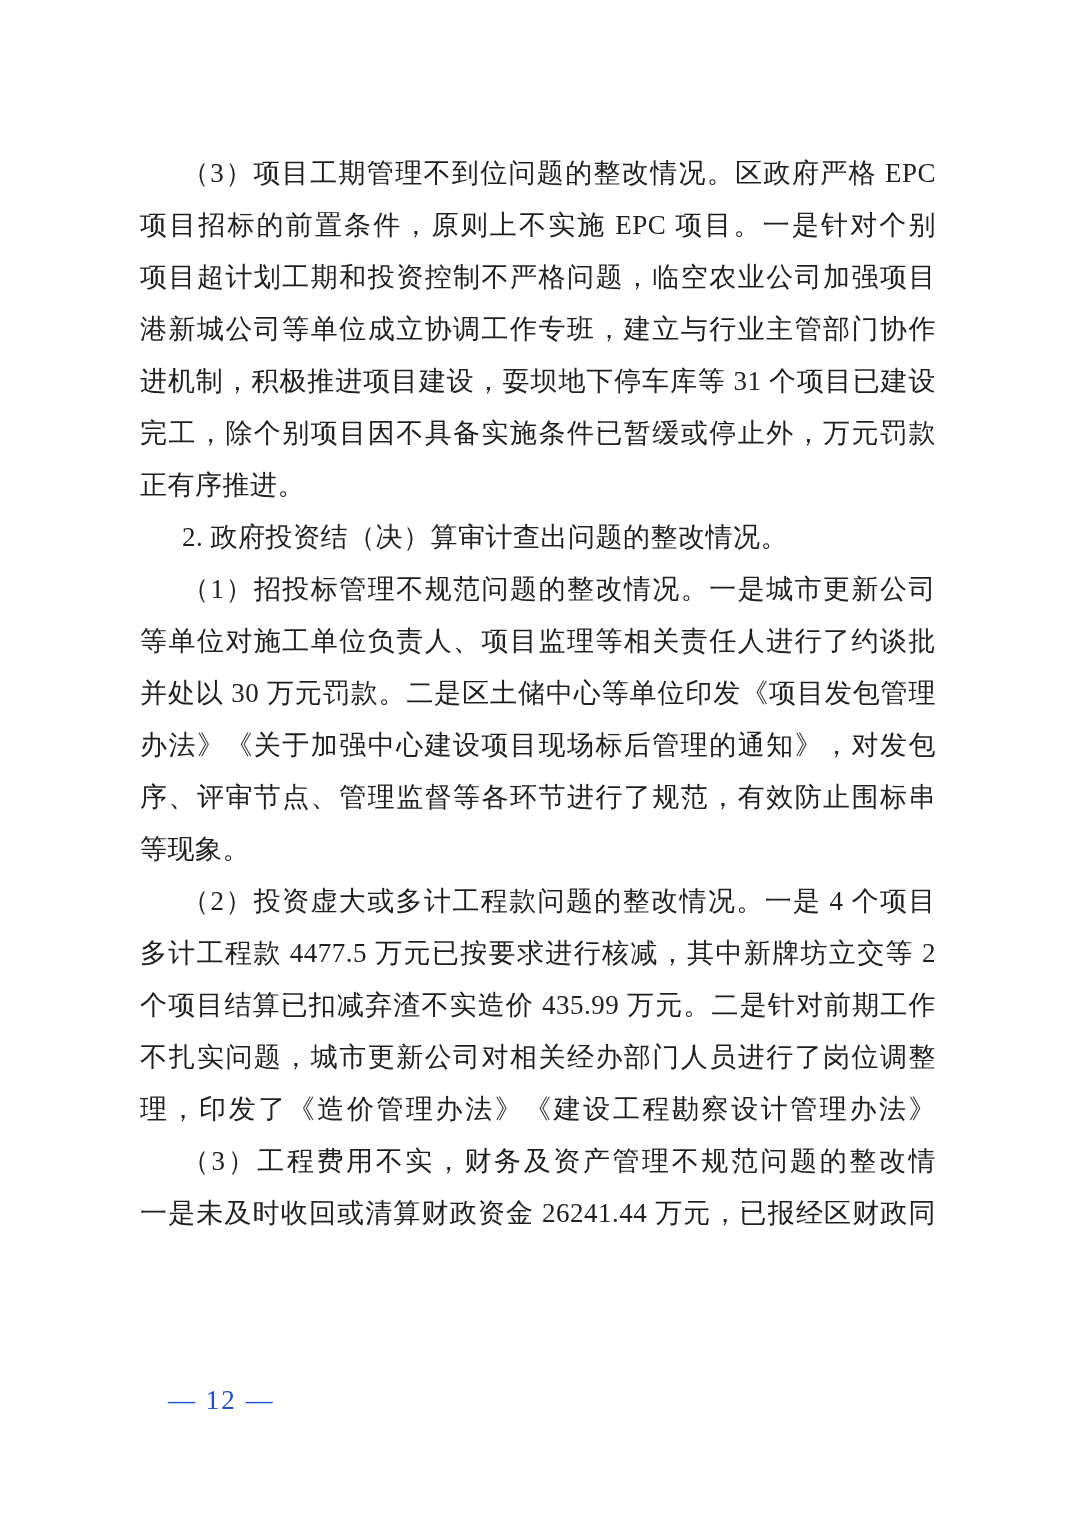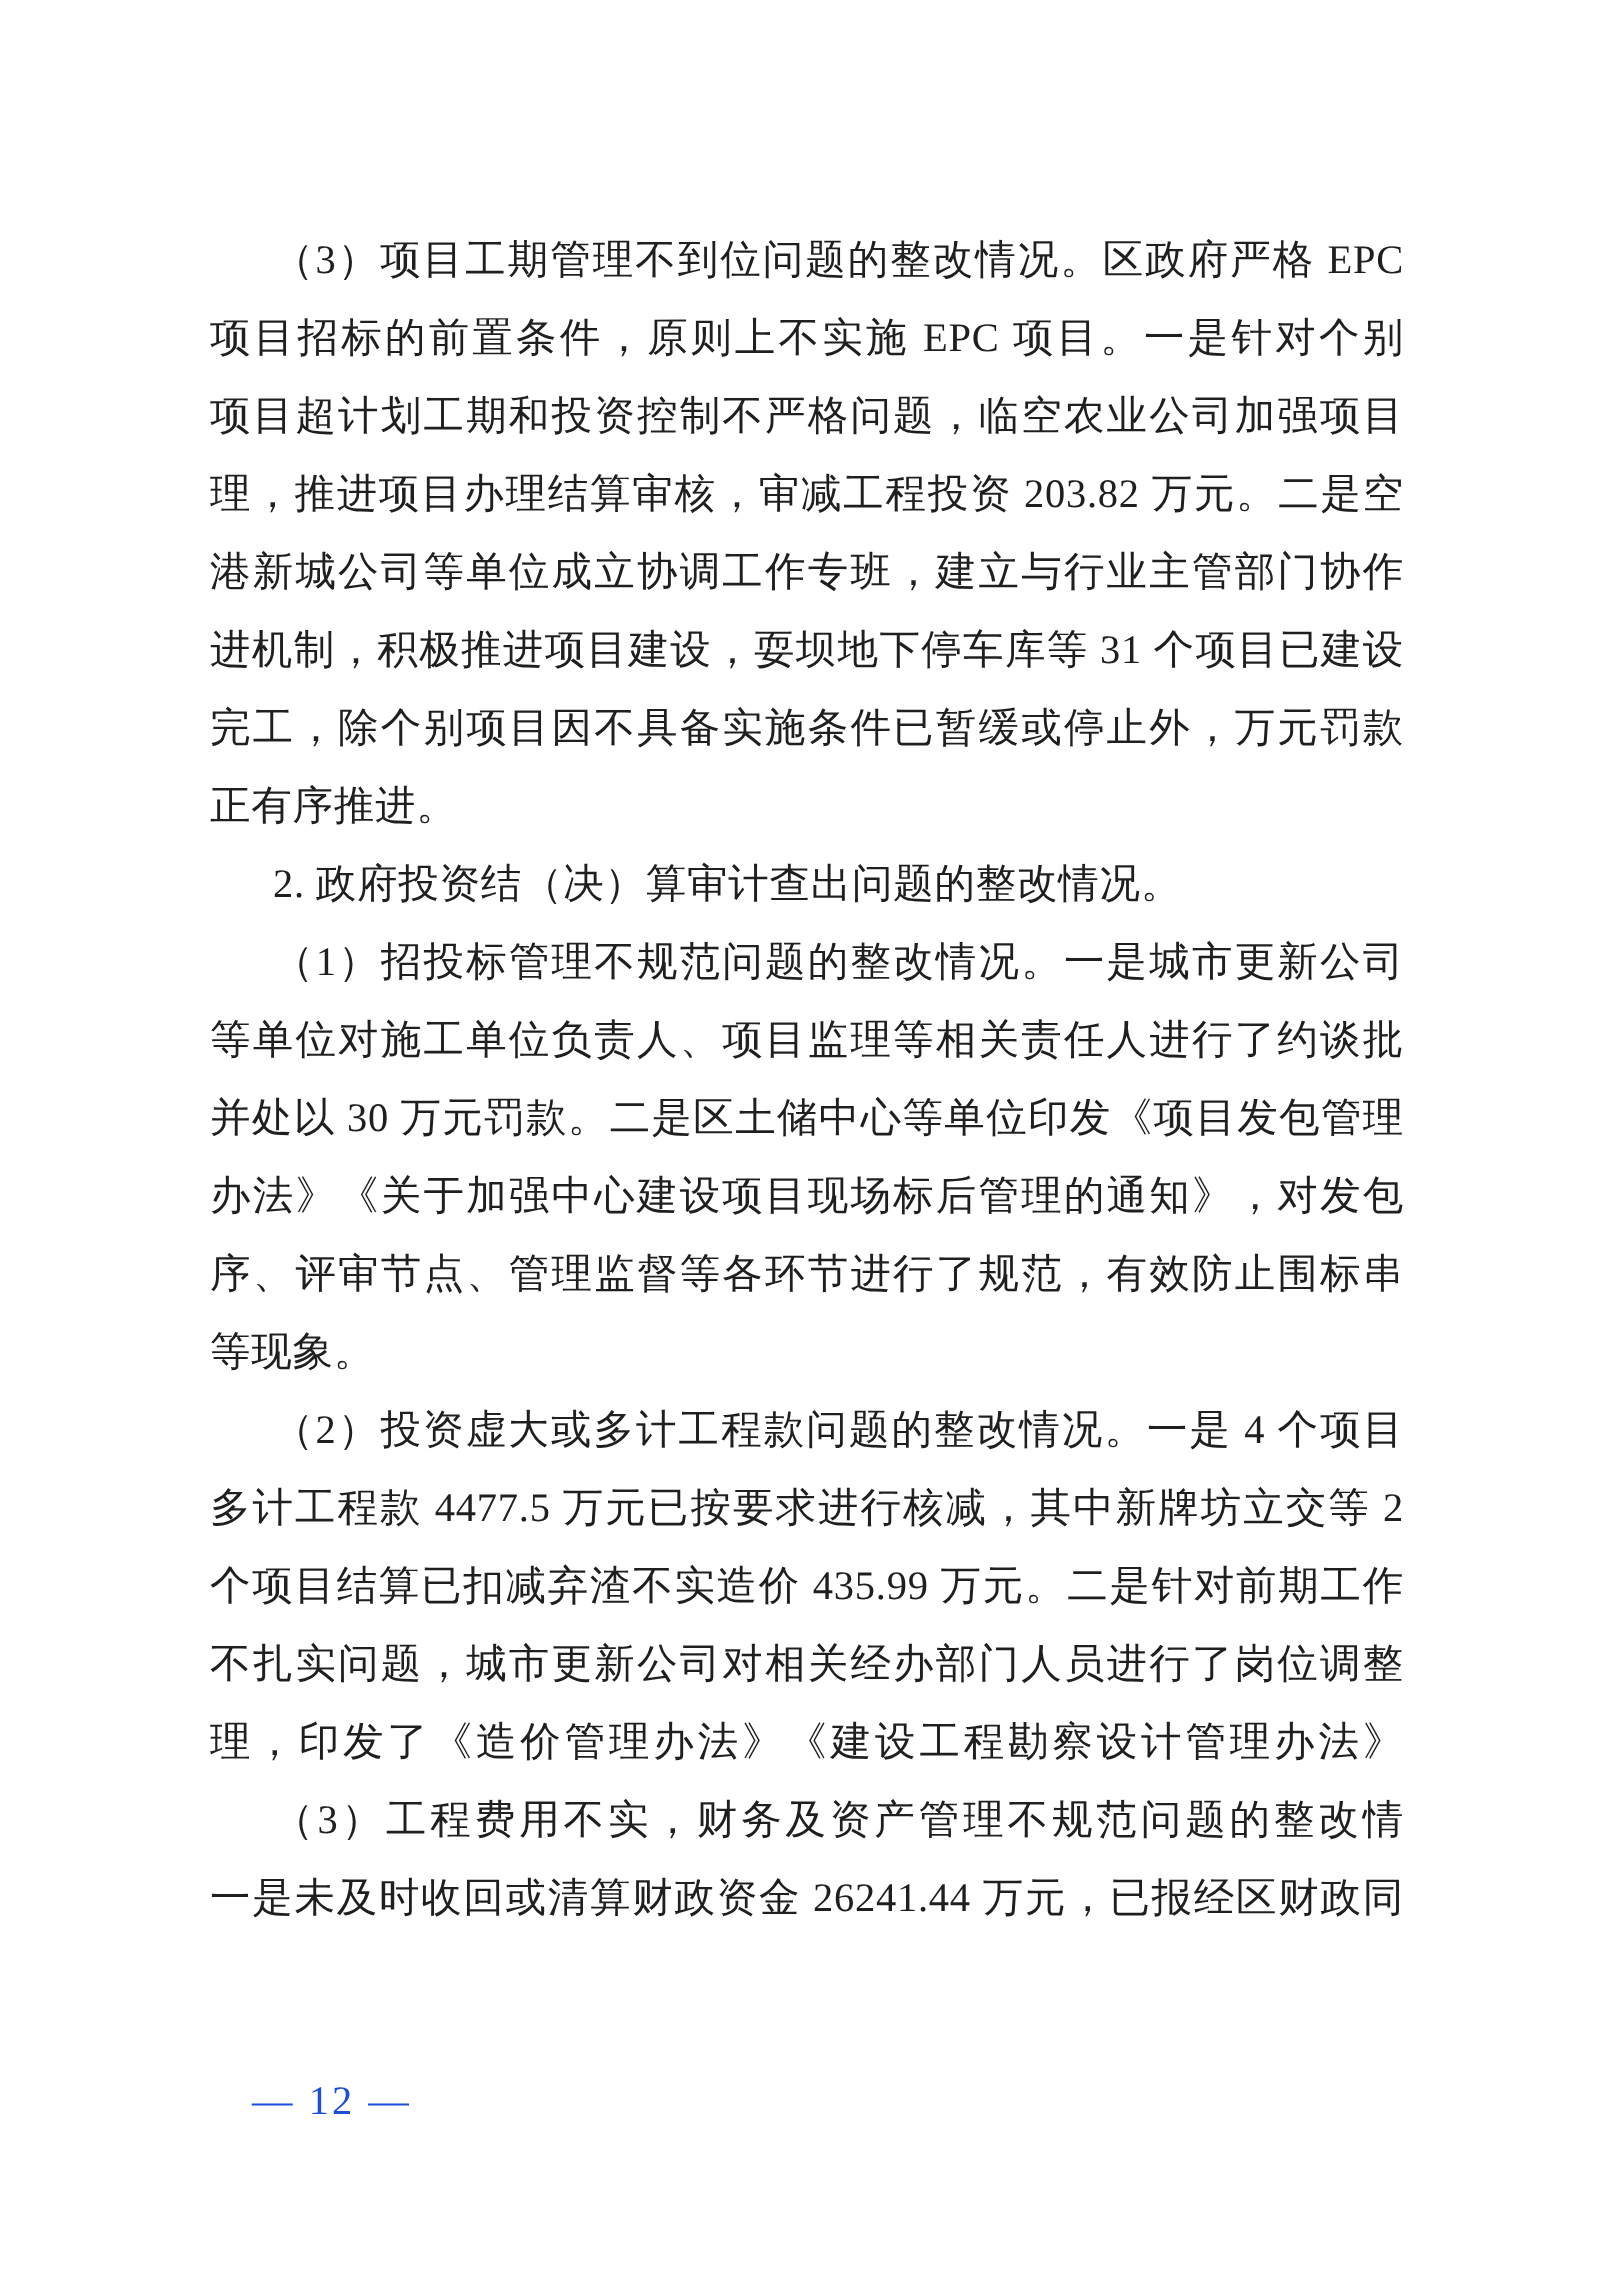--- a/index.html
+++ b/index.html
@@ -47,21 +47,20 @@
 </head>
 <body>
 
 <div class="page">
 
   <div class="text-block">
 
     <div class="line indent">（3）项目工期管理不到位问题的整改情况。区政府严格 EPC</div>
     <div class="line">项目招标的前置条件，原则上不实施 EPC 项目。一是针对个别 EPC</div>
     <div class="line">项目超计划工期和投资控制不严格问题，临空农业公司加强项目管</div>
-    <div class="line">理，推进项目办理结算审核，审减工程投资 203.82 万元。二是空</div>
     <div class="line">港新城公司等单位成立协调工作专班，建立与行业主管部门协作推</div>
     <div class="line">进机制，积极推进项目建设，耍坝地下停车库等 31 个项目已建设</div>
     <div class="line">完工，除个别项目因不具备实施条件已暂缓或停止外，万元罚款</div>
     <div class="line short">正有序推进。</div>
 
     <div class="line short indent">2. 政府投资结（决）算审计查出问题的整改情况。</div>
 
     <div class="line indent">（1）招投标管理不规范问题的整改情况。一是城市更新公司</div>
     <div class="line">等单位对施工单位负责人、项目监理等相关责任人进行了约谈批评</div>
     <div class="line">并处以 30 万元罚款。二是区土储中心等单位印发《项目发包管理</div>

